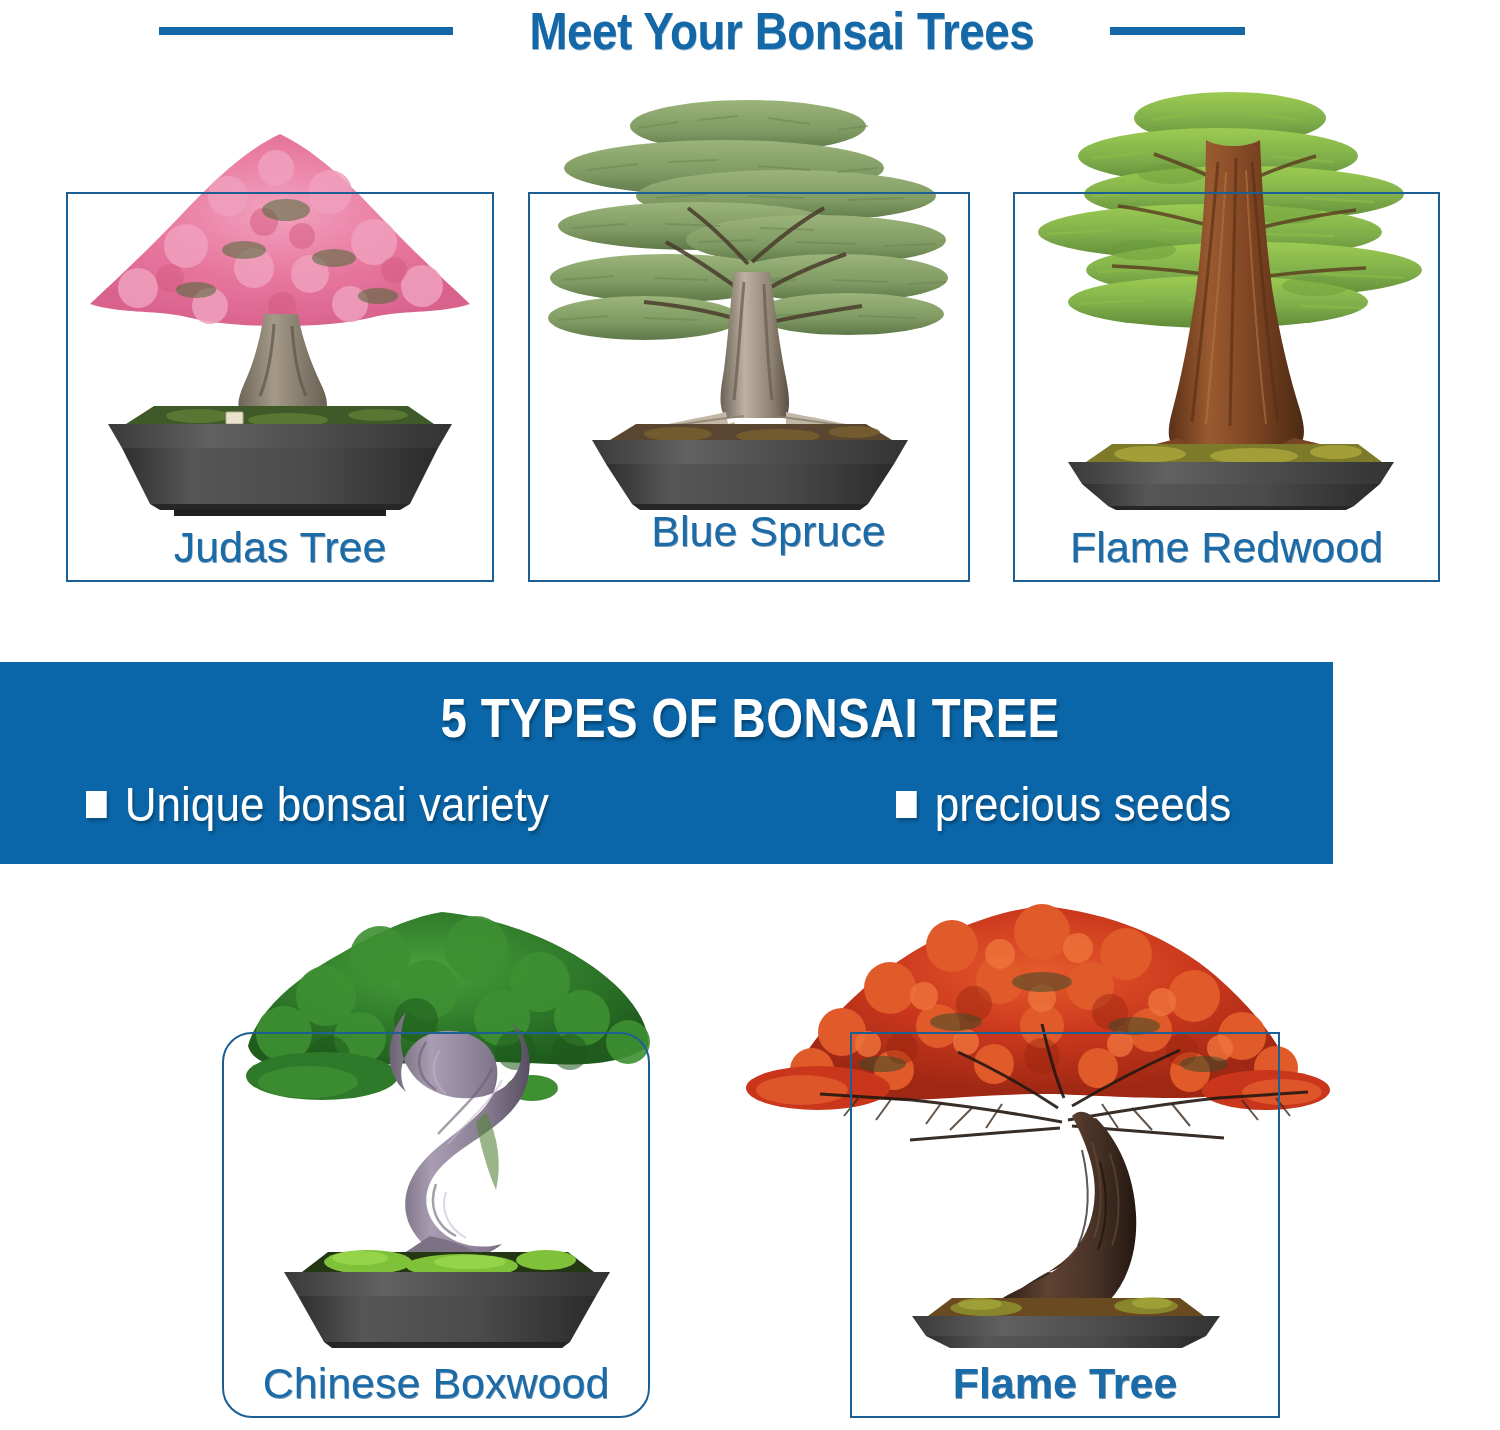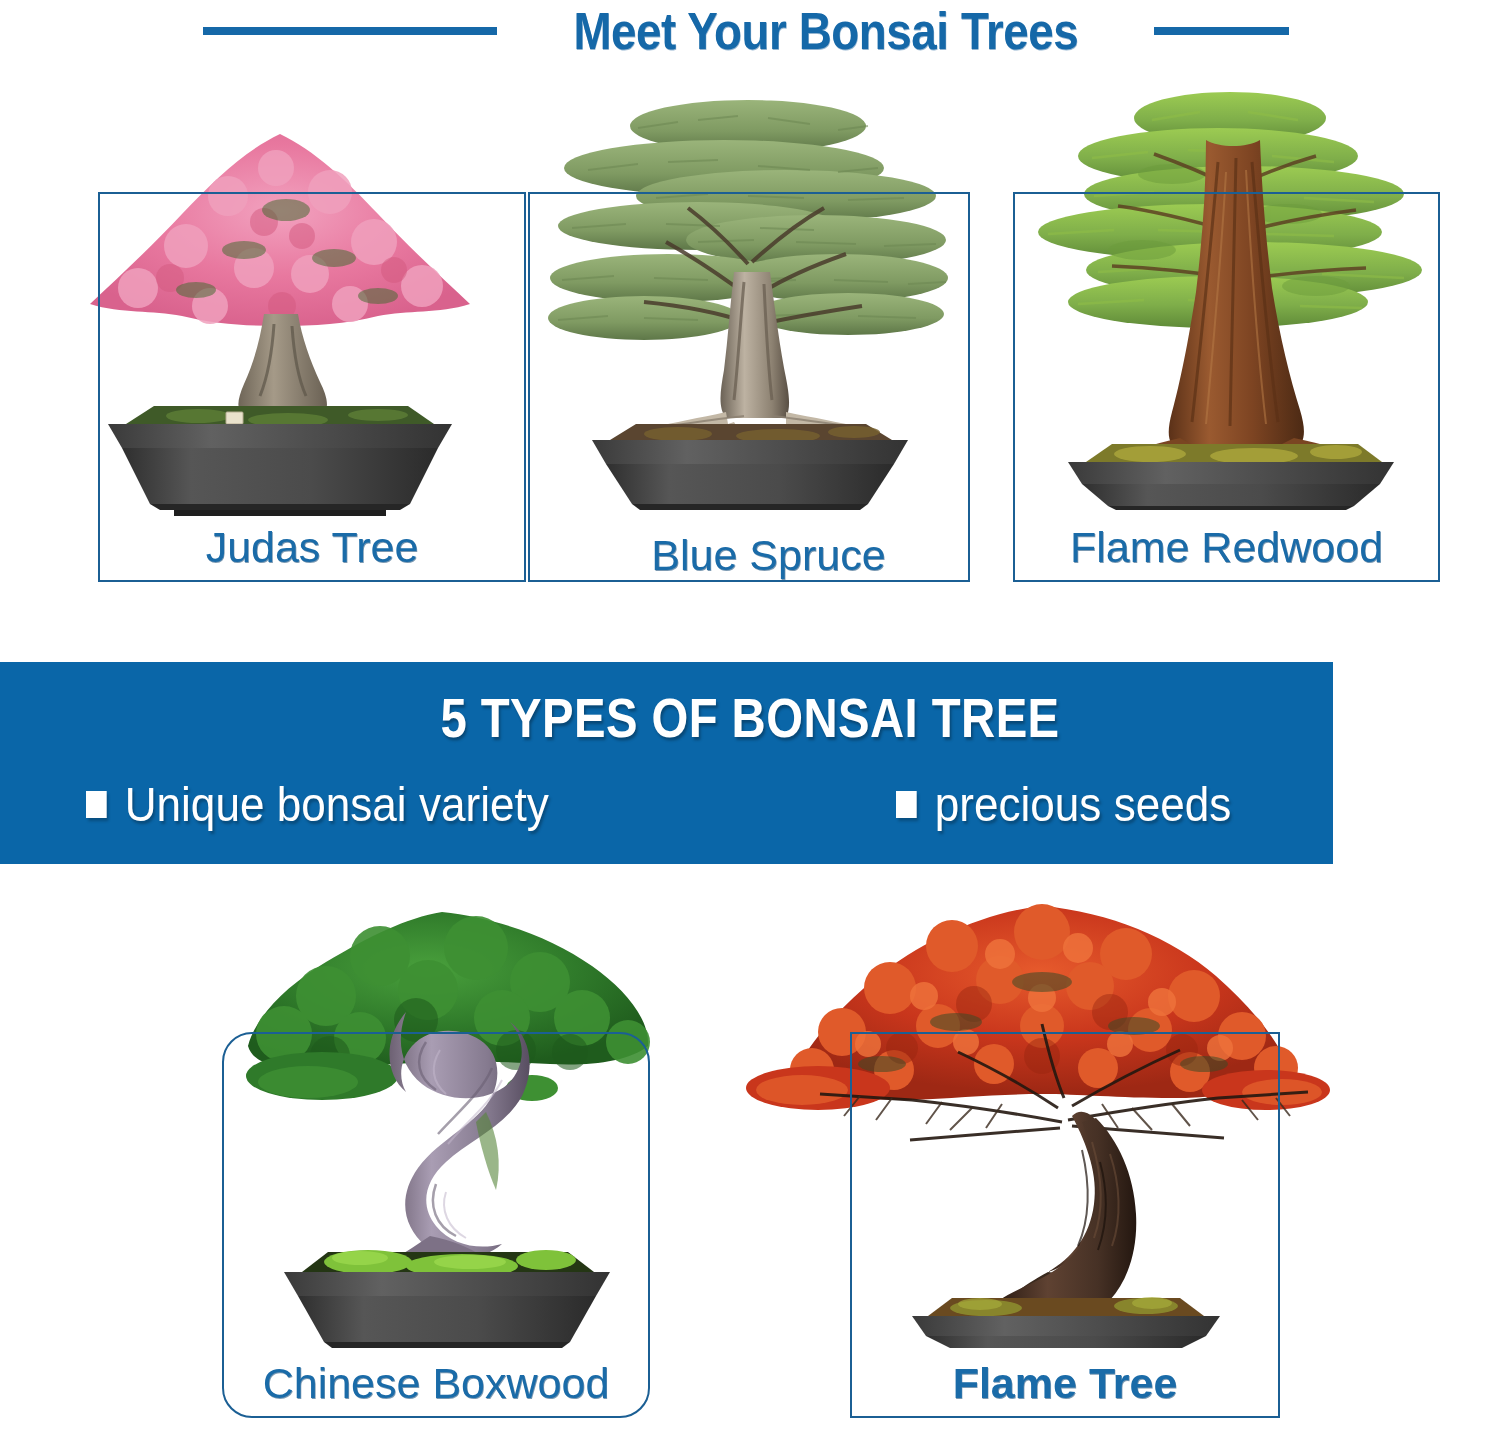--- a/index.html
+++ b/index.html
@@ -7,21 +7,21 @@
     width: 1500px; height: 1430px;
     background: #ffffff;
     font-family: "Liberation Sans", sans-serif;
     overflow: hidden;
   }
   .page { position: relative; width: 1500px; height: 1430px; background: #fff; }
 
   
   .header {
     position: absolute; left: 0; top: 0; width: 1404px; height: 62px;
-    display: flex; align-items: center; justify-content: center; gap: 42px; margin-left: 44px;
+    display: flex; align-items: center; justify-content: center; gap: 42px;
   }
   .rule { height: 8px; background: #1568a8; flex: 0 0 auto; }
   .rule.left  { width: 294px; }
   .rule.right { width: 135px; }
   .header-title {
     font-size: 52px; font-weight: 700; color: #1568a8;
     letter-spacing: -0.5px; white-space: nowrap;
     transform: scaleX(0.88); transform-origin: center;
     text-shadow: 0.5px 0.5px 0 rgba(20,90,150,0.45);
   }
@@ -310,26 +310,26 @@
         <ellipse cx="232" cy="374" rx="44" ry="8"></ellipse>
         <ellipse cx="314" cy="370" rx="26" ry="7"></ellipse>
       </g>
 
       <path d="M46,380 L372,380 L358,402 L60,402 Z" fill="url(#pot-rim)"></path>
       <path d="M60,402 L358,402 L332,424 L86,424 Z" fill="url(#pot-body)"></path>
       <path d="M86,424 L332,424 L324,428 L94,428 Z" fill="#262626"></path>
     </svg>
   </div>
 
-  <div class="card-frame" style="left:66px; top:192px; width:428px; height:390px;margin-left:32px;">
+  <div class="card-frame" style="left:66px; top:192px; width:428px; height:390px;">
     <div class="card-label" style="bottom:8px;">Judas Tree</div>
   </div>
 
   <div class="card-frame" style="left:528px; top:192px; width:442px; height:390px;">
-    <div class="card-label" style="bottom:0;padding-left:39px;">Blue Spruce</div>
+    <div class="card-label" style="bottom:24px;padding-left:39px;">Blue Spruce</div>
   </div>
 
   <div class="card-frame" style="left:1013px; top:192px; width:427px; height:390px;">
     <div class="card-label" style="bottom:8px; transform:scaleX(1.0);">Flame Redwood</div>
   </div>
 
   <div class="banner">
     <div class="banner-title">5 TYPES OF BONSAI TREE</div>
     <div class="banner-bullets">
       <div class="bullet-item one">

